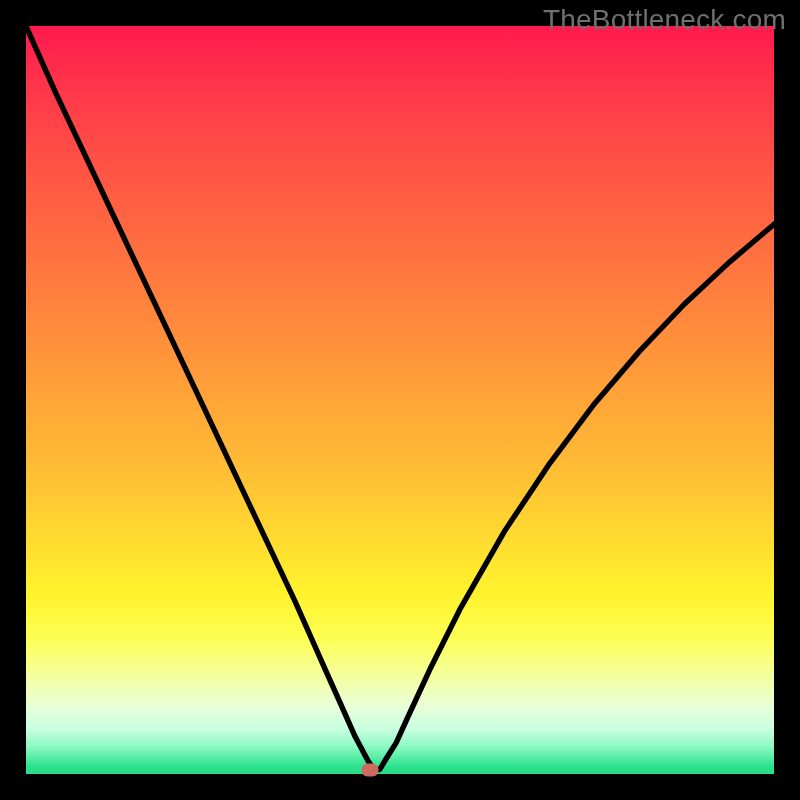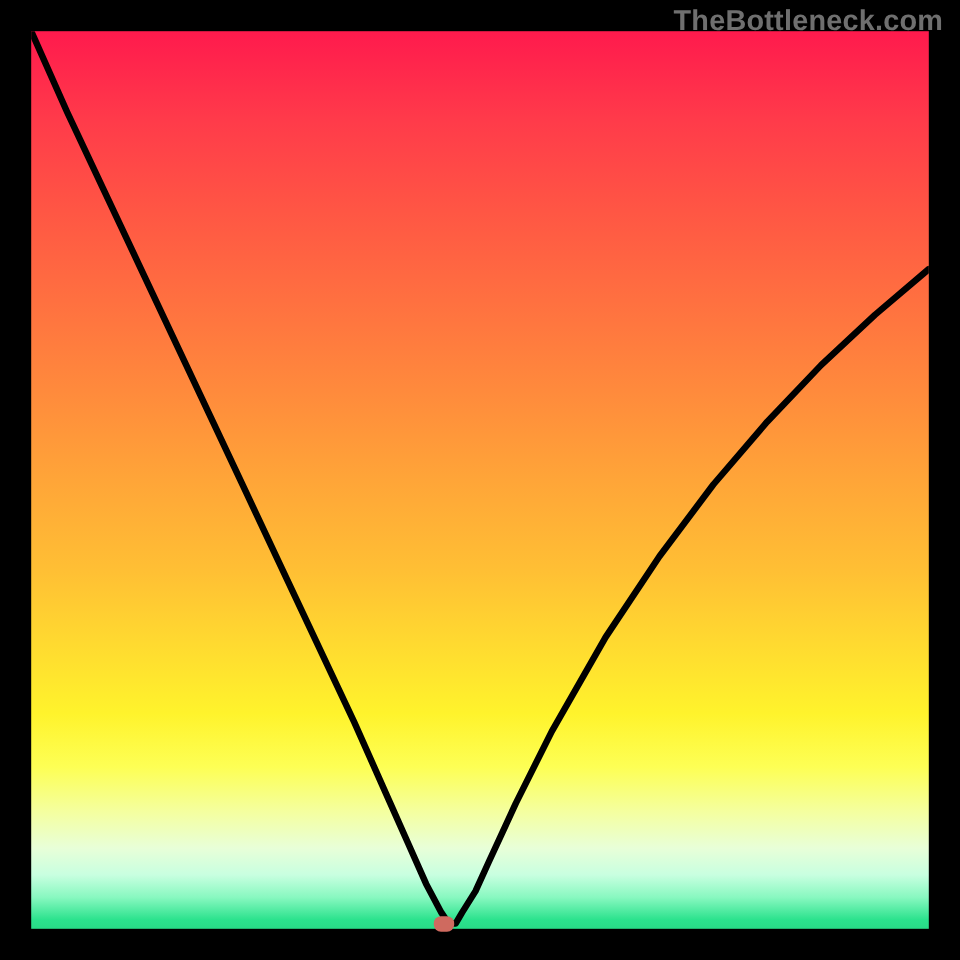--- a/index.html
+++ b/index.html
@@ -42,22 +42,22 @@
       #88f8c0 96.5%,
       #2be28d 99%,
       #28db87 100%
     );
   }
   .watermark {
     position: absolute;
     top: 4px;
     right: 14px;
     color: #6f6f6f;
-    font-size: 24px;
-    font-weight: 700;
+    font-size: 28px;
+    font-weight: 400;
     letter-spacing: 0.2px;
   }
   svg.curve {
     position: absolute;
     left: 0;
     top: 0;
   }
   .marker {
     position: absolute;
     width: 17px;

